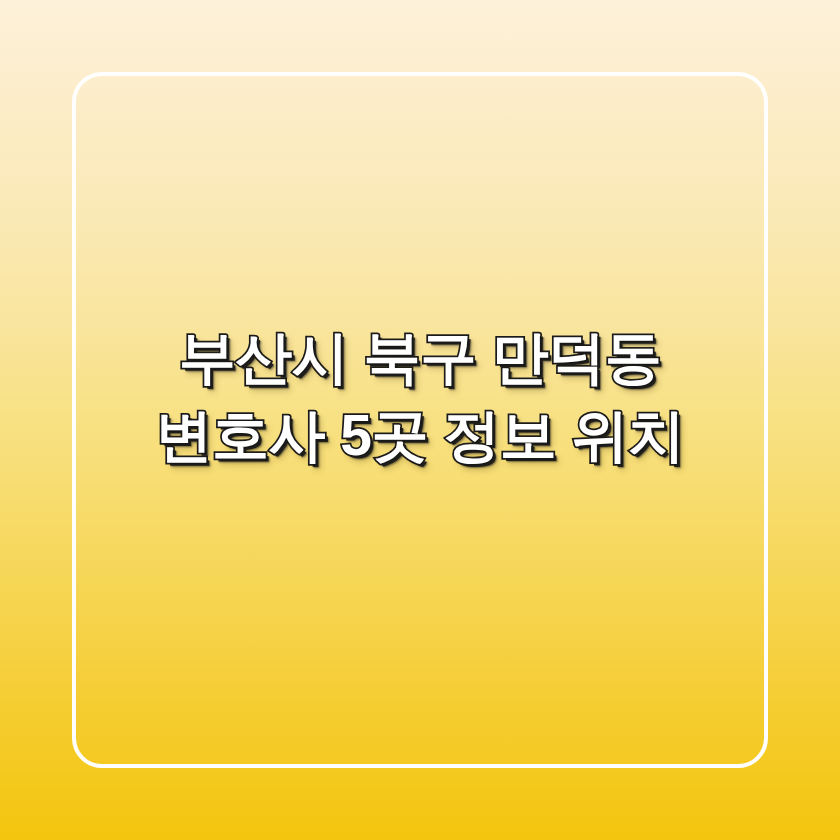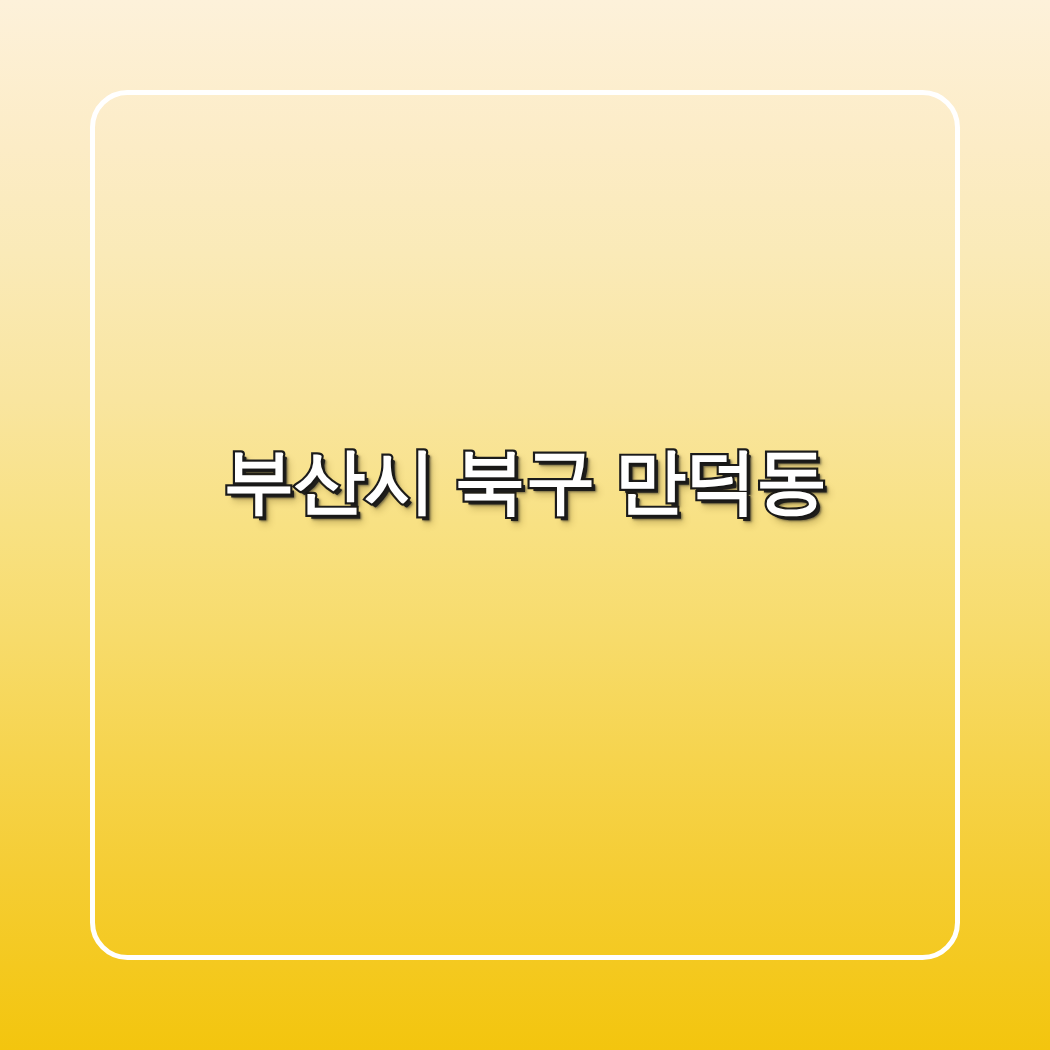--- a/index.html
+++ b/index.html
@@ -77,27 +77,27 @@
     letter-spacing: -0.5px;
     color: #ffffff;
     white-space: nowrap;
     
     -webkit-text-stroke: 3.5px #1b1b1b;
     paint-order: stroke fill;
     text-shadow:
        3px 3px 0 rgba(24,24,24,0.92),
        4px 4px 2px rgba(24,24,24,0.55),
        5px 6px 6px rgba(90,70,10,0.28);
-    margin-top: 28px;
   }
 </style>
 </head>
 <body>
 
 <div class="poster">
 
   <div class="frame"></div>
 
   <div class="headline">
     <span class="headline-line">부산시 북구 만덕동</span>
+    <span class="headline-line">변호사 5곳 정보 위치</span>
   </div>
 
 </div>
 
 </body></html>

